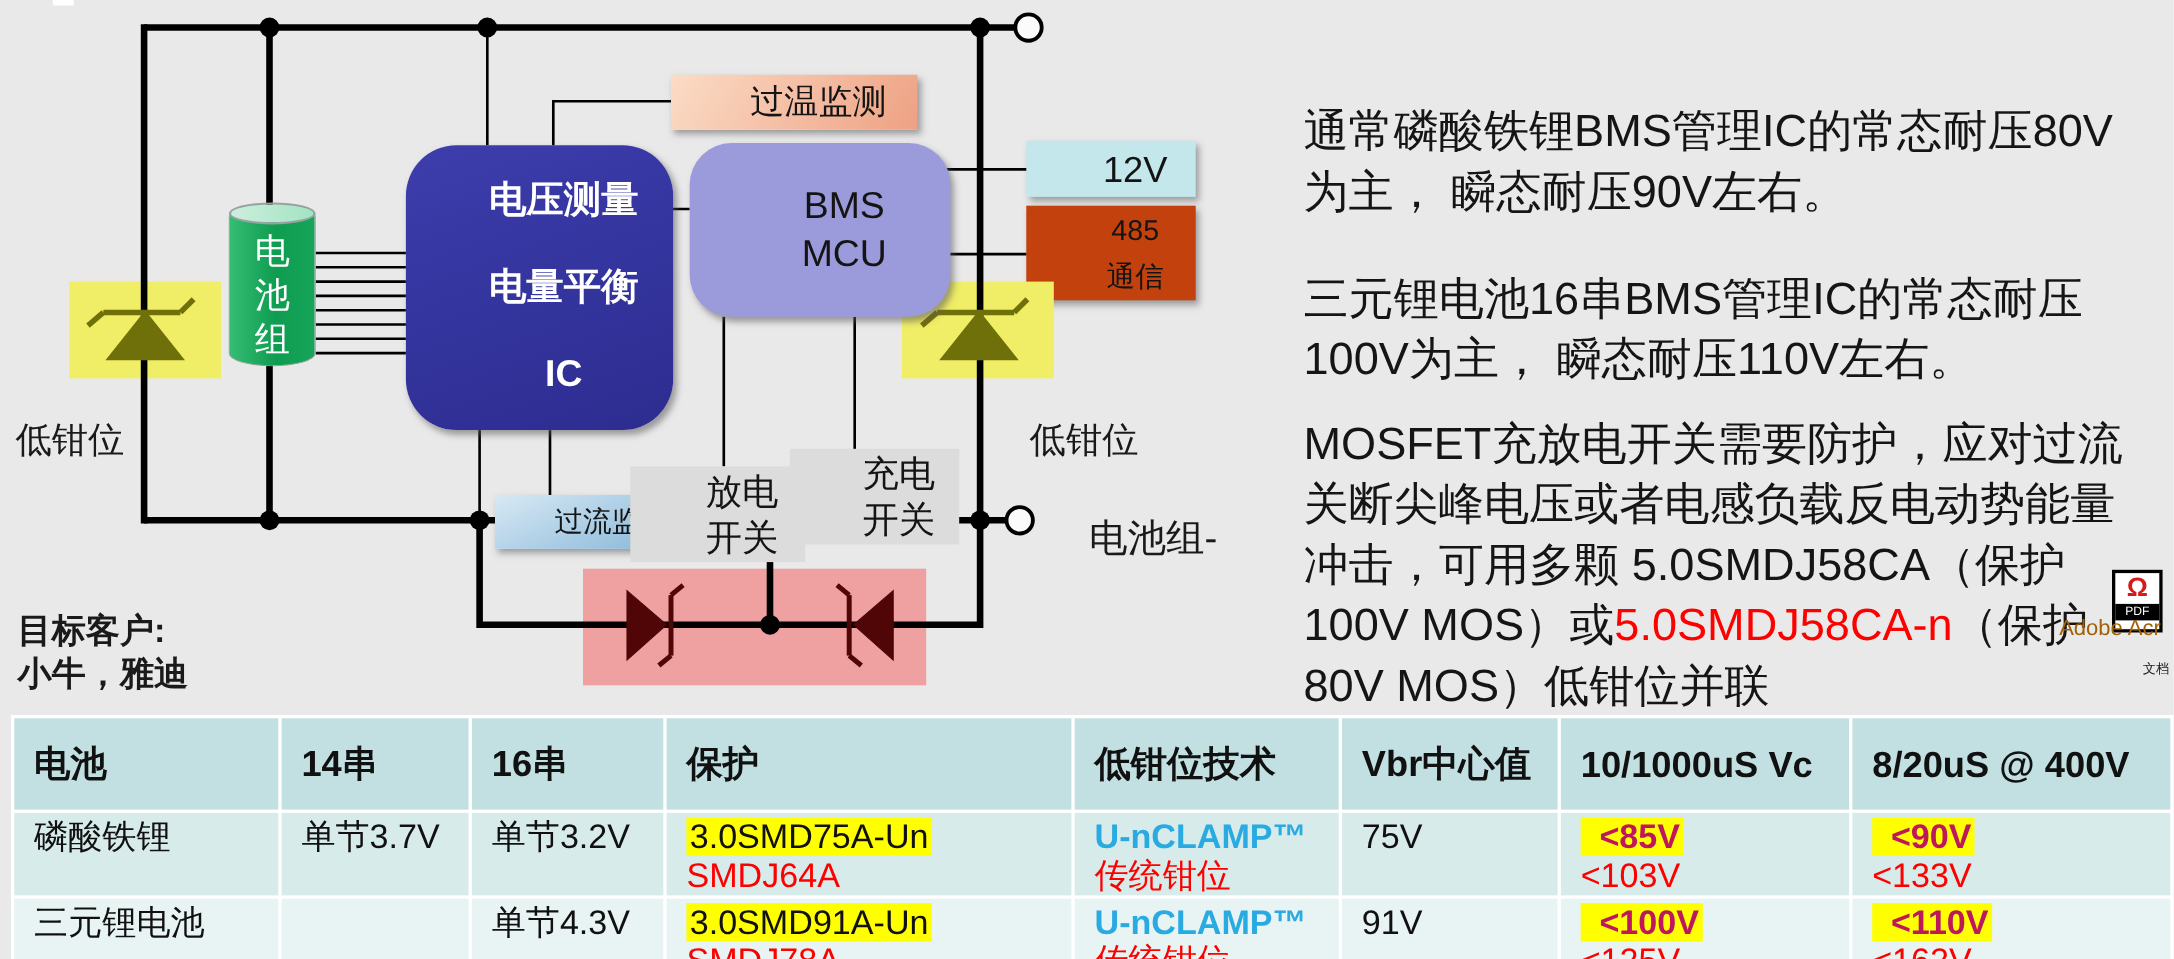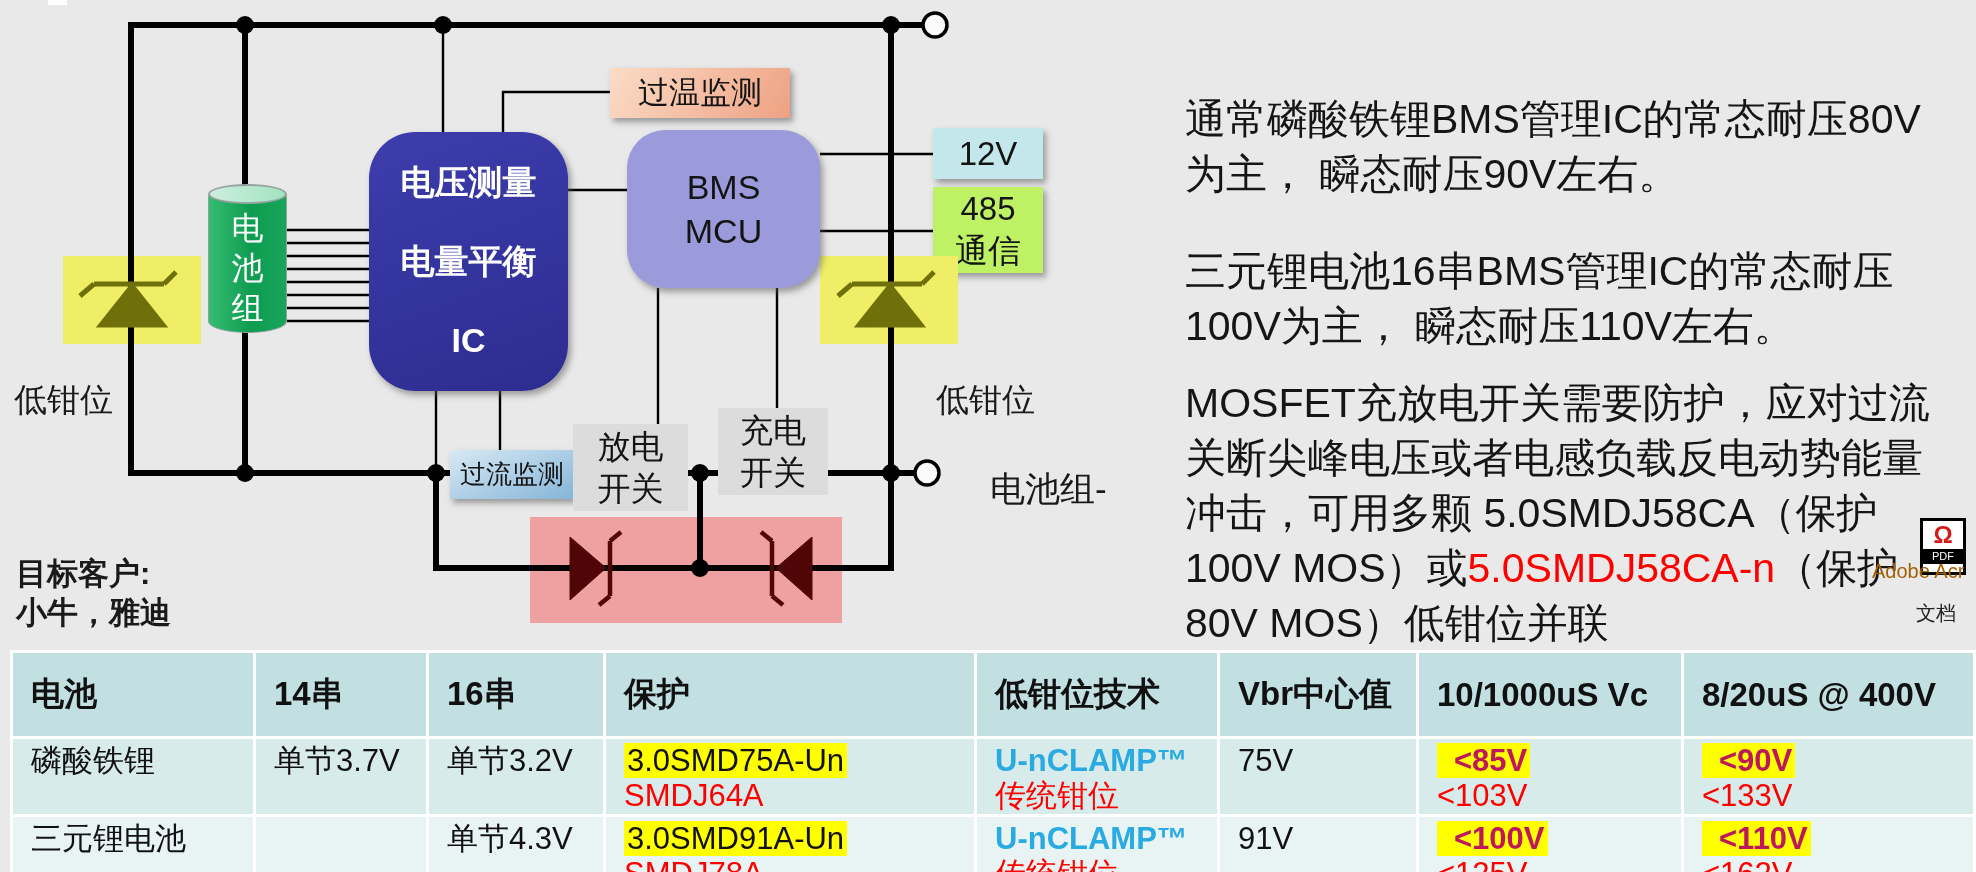--- a/index.html
+++ b/index.html
@@ -1,30 +1,30 @@
 <!DOCTYPE html>
 <html><head>
 <meta charset="utf-8">
 <style>
   html,body{margin:0;padding:0;}
   body{width:1976px;height:872px;font-family:"Liberation Sans", sans-serif;}
   .slide{position:relative;width:1976px;height:872px;background:#e9e9e9;overflow:hidden;}
   .abs{position:absolute;}
   
   .box{position:absolute;display:flex;flex-direction:column;align-items:center;justify-content:center;
-       text-align:center;color:#141414;}
+       text-align:center;color:#141414;padding-left:44px;}
   .shadow{box-shadow:3px 4px 6px rgba(90,90,90,.55);}
   .overtemp{left:610px;top:68px;width:180px;height:50px;background:linear-gradient(120deg,#fbdcc6,#eea183);
        font-size:31px;z-index:40;}
   .icbox{left:369px;top:132px;width:199px;height:259px;background:linear-gradient(160deg,#3d3dad,#2c2c90);
        border-radius:46px;color:#fff;font-weight:bold;font-size:34px;line-height:43px;z-index:40;gap:36px;}
   .mcubox{left:627px;top:130px;width:193px;height:158px;background:#9b9bdc;border-radius:38px;
        font-size:34px;line-height:44px;z-index:40;}
   .v12box{left:933px;top:128px;width:110px;height:51px;background:#c3e7ea;font-size:33px;z-index:10;}
-  .commbox{left:933px;top:187px;width:110px;height:86px;background:#bef264;font-size:33px;line-height:42px;z-index:10;}
+  .commbox{left:933px;top:187px;width:110px;height:86px;background:#c2410c;font-size:26px;line-height:42px;z-index:10;}
   .ocbox{left:450px;top:450px;width:124px;height:49px;background:linear-gradient(155deg,#d7e9f4,#85b5d8);
        font-size:26px;z-index:40;}
   .swbox{width:115px;height:87px;background:#dcdcdc;font-size:33px;line-height:42px;z-index:40;}
   .dis{left:573px;top:424px;}
   .chg{left:718px;top:408px;width:110px;}
   .ytvs{position:absolute;width:138px;height:88px;background:#f0ee66;z-index:20;}
   .yl{left:63px;top:256px;} .yr{left:820px;top:256px;}
   .pinkbox{position:absolute;left:530px;top:517px;width:312px;height:106px;background:#efa0a0;z-index:20;}
   
   .batt-top{left:208px;top:184px;width:79px;height:20px;border-radius:50%;
@@ -42,21 +42,21 @@
   .text-block{position:absolute;left:1185px;top:92px;width:745px;z-index:50;color:#151515;
        font-size:41px;line-height:55px;}
   .para{margin:0;} .para+.para{margin-top:42px;} .para:nth-child(3){margin-top:22px;}
   .seg-red{color:#fe0000;}
   
   .pdficon{position:absolute;left:1920px;top:518px;width:46px;height:57px;background:#fff;border:3px solid #000;
        box-sizing:border-box;z-index:60;display:flex;flex-direction:column;align-items:center;}
   .pdficon .glyph{color:#d41a1a;font-weight:bold;font-size:24px;line-height:28px;}
   .pdficon .ptxt{background:#000;color:#fff;font-size:11px;line-height:15px;width:100%;text-align:center;font-weight:normal;}
   .adobe1{position:absolute;left:1872px;top:560px;font-size:20px;color:#a16207;white-space:nowrap;z-index:60;}
-  .adobe2{position:absolute;left:1916px;top:600px;width:56px;text-align:left;font-size:20px;color:#222;z-index:60;}
+  .adobe2{position:absolute;left:1916px;top:600px;width:56px;text-align:right;font-size:12px;color:#222;z-index:60;}
   .notch{position:absolute;left:48px;top:0;width:19px;height:5px;background:#fff;z-index:5;}
   
   .table-grid{position:absolute;left:10px;top:650px;z-index:45;display:grid;
        grid-template-columns:240px 170px 174px 368px 240px 196px 262px 289px;
        grid-template-rows:83px 75px 92px;gap:3px;background:#fff;border:3px solid #fff;}
   .th{background:#c2e0e2;font-weight:bold;font-size:33px;display:flex;align-items:center;padding-left:18px;color:#111;}
   .cell{font-size:31px;line-height:35px;padding:4px 0 0 18px;color:#111;}
   .r0{background:#d8ebeb;} .r1{background:#e8f3f3;}
   .hl{background:#ffff00;padding:0 3px;}
   .blue-bold{color:#be185d;font-weight:bold;padding-left:17px;}

